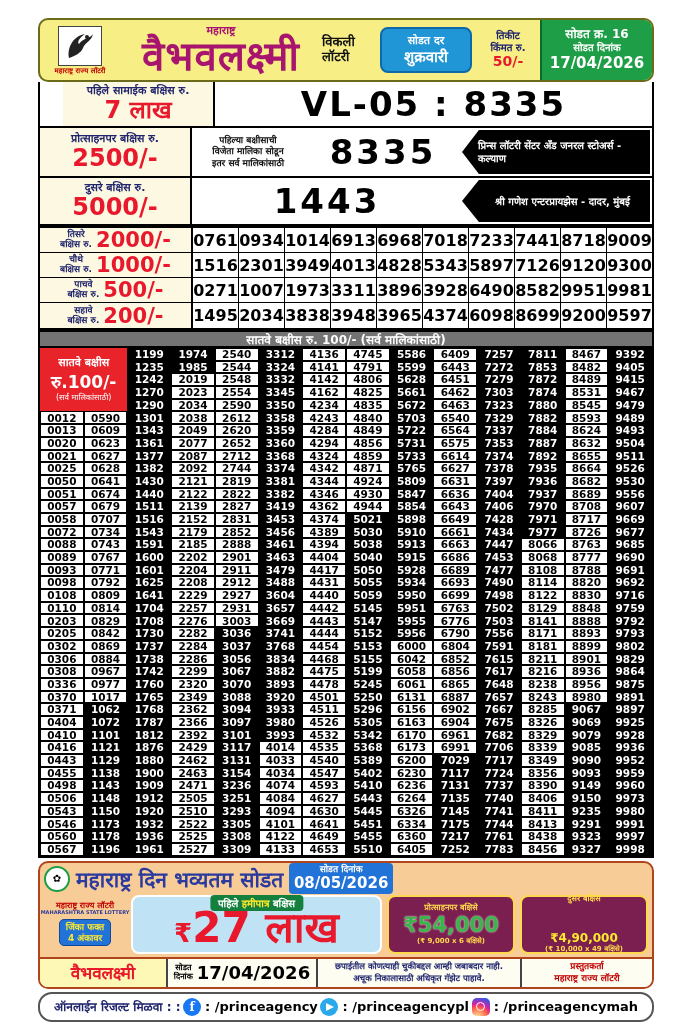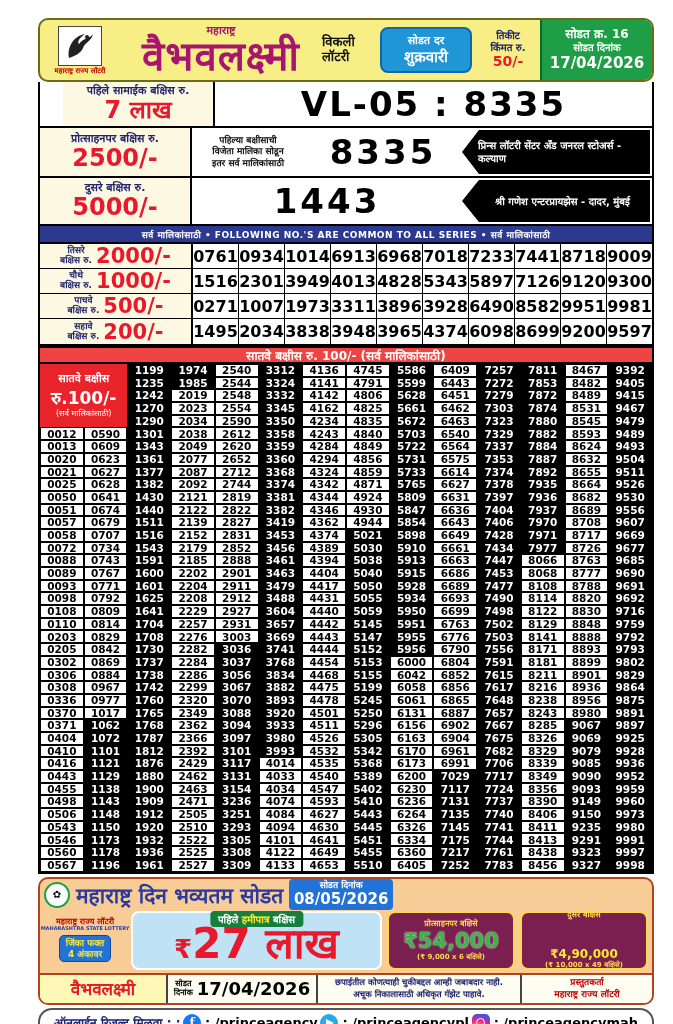--- a/index.html
+++ b/index.html
@@ -43,21 +43,21 @@
   
   .common { border:2px solid #000; }
   .crow { display:flex; height:25px; border-bottom:1.5px solid #000; }
   .crow:last-child { border-bottom:none; }
   .clabel { width:152px; background:#fdf8e1; border-right:1.5px solid #000; display:flex; align-items:center; justify-content:center; gap:4px; }
   .clabel .stack { font-size:9px; font-weight:bold; color:#20256e; line-height:1.1; text-align:center; }
   .clabel .camt { font-size:21px; font-weight:bold; color:#e8192c; }
   .cnum { flex:1; border-left:1.5px solid #000; display:flex; align-items:center; justify-content:center; font-size:16px; font-weight:bold; background:#fff; }
 
   
-  .redband { height:16px; background:#ef4444; color:#fff; font-size:12px; font-weight:bold; display:flex; align-items:center; justify-content:center; border:2px solid #000; border-bottom:none; }
+  .redband { height:16px; background:#737373; color:#fff; font-size:12px; font-weight:bold; display:flex; align-items:center; justify-content:center; border:2px solid #000; border-bottom:none; }
   .bigtable { display:grid; grid-template-columns:repeat(14,1fr); grid-auto-rows:12.7px; border:2px solid #000; background:#000; }
   .seventh-label { grid-column:1/3; grid-row:1/6; background:#e8232a; color:#fff; display:flex; flex-direction:column; align-items:center; justify-content:center; line-height:1.3; }
   .seventh-label .s1 { font-size:11px; font-weight:bold; }
   .seventh-label .s2 { font-size:17px; font-weight:bold; }
   .seventh-label .s3 { font-size:8px; }
   .num { font-size:10.5px; font-weight:bold; display:flex; align-items:center; justify-content:center; border:0.5px solid #555; line-height:1; }
   .num.b { background:#000; color:#fff; border-color:#000; }
   .num.w { background:#fff; color:#000; border-color:#000; }
 
   
@@ -166,21 +166,20 @@
     <div class="prow pr3">
       <div class="plabel">
         <span class="cap">दुसरे बक्षिस रु.</span>
         <span class="amt">5000/-</span>
       </div>
       <div class="bignum">1443</div>
       <div class="seller">श्री गणेश एन्टरप्रायझेस - दादर, मुंबई</div>
     </div>
   </div>
 
-  <div class="navy">सर्व मालिकांसाठी  •  FOLLOWING NO.'S ARE COMMON TO ALL SERIES  •  सर्व मालिकांसाठी</div>
 
   <div class="common">
       <div class="crow">
         <div class="clabel">
           <span class="stack">तिसरे<br>बक्षिस रु.</span>
           <span class="camt">2000/-</span>
         </div>
         <div class="cnum">0761</div>
         <div class="cnum">0934</div>
         <div class="cnum">1014</div>

